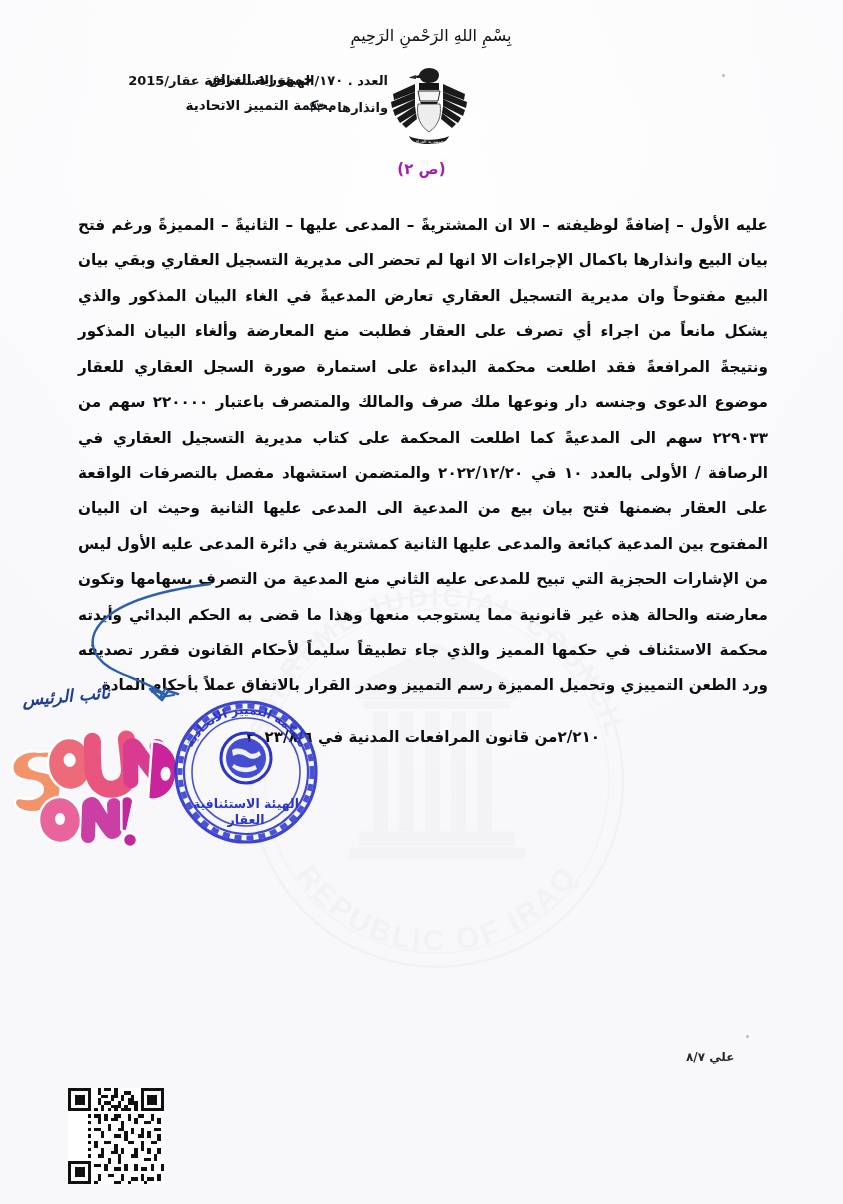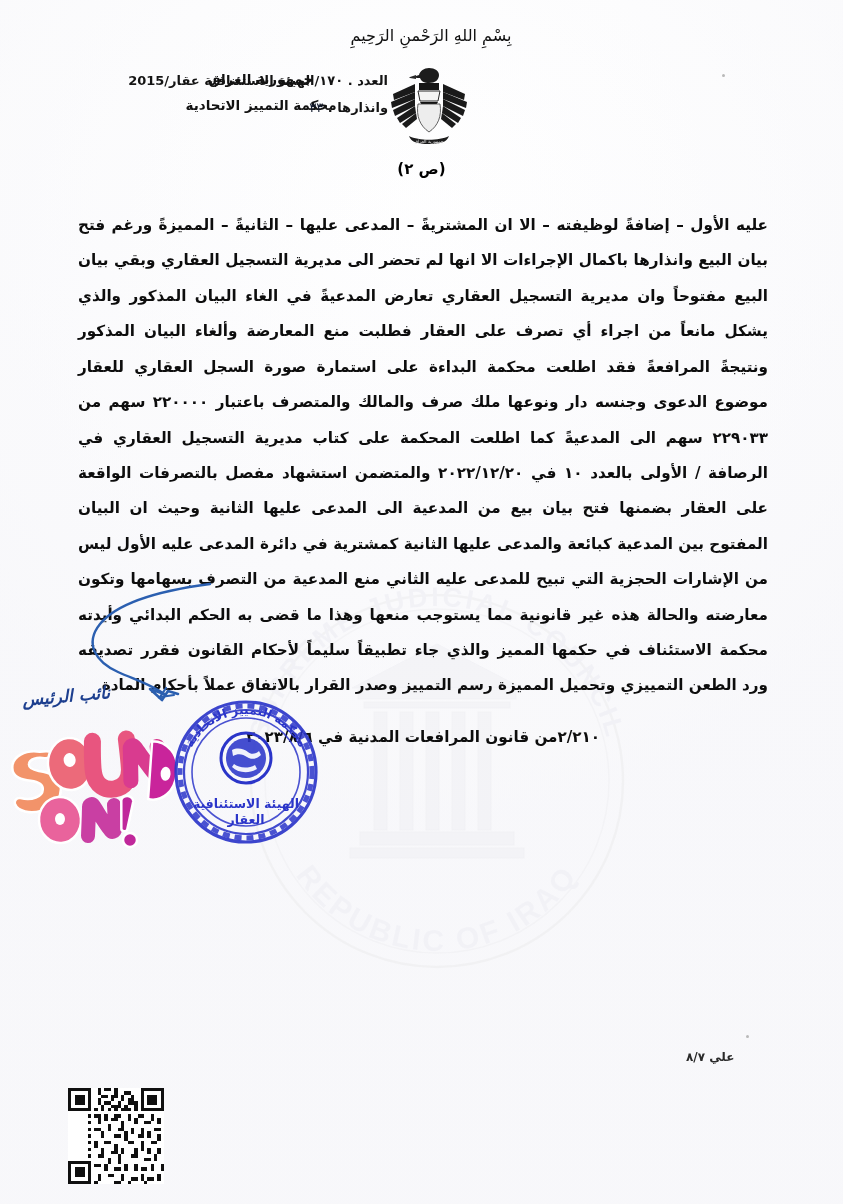--- a/index.html
+++ b/index.html
@@ -96,21 +96,21 @@
   .emblem svg { width: 100%; height: 100%; display: block; }
 
   
   .page-marker {
     position: absolute;
     left: 0; right: 0;
     top: 160px;
     text-align: center;
     font-size: 15px;
     font-weight: bold;
-    color: #000000;
+    color: #a21caf;
   }
 
   
   .body-text {
     position: absolute;
     left: 62px;
     top: 192px;
     width: 722px;
     font-size: 15.2px;
     font-weight: bold;

